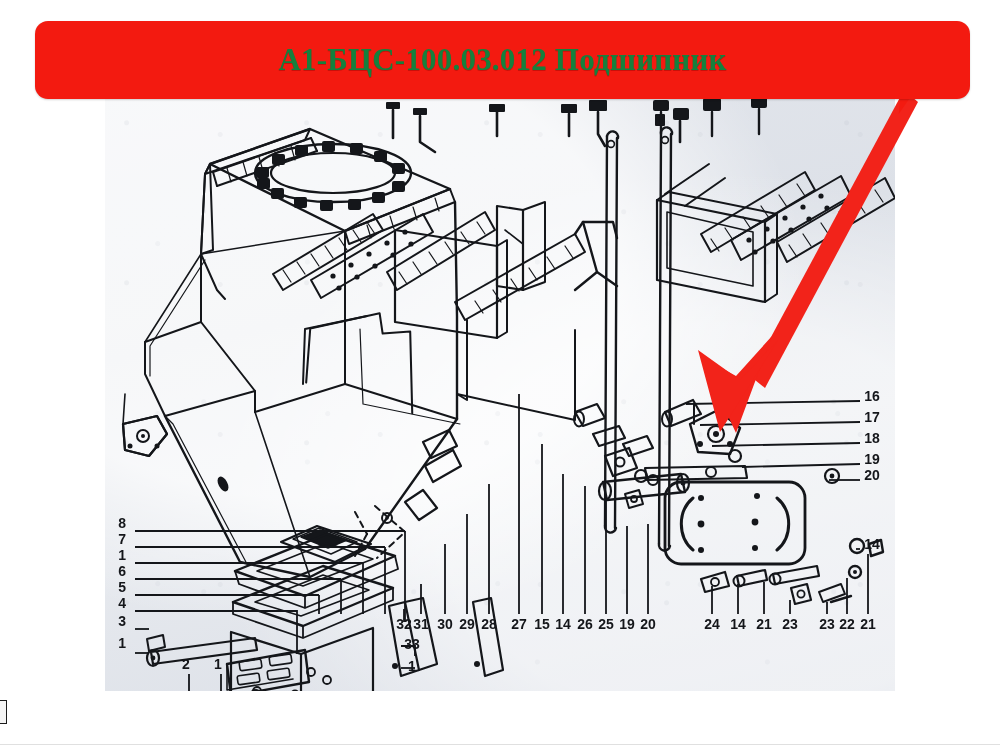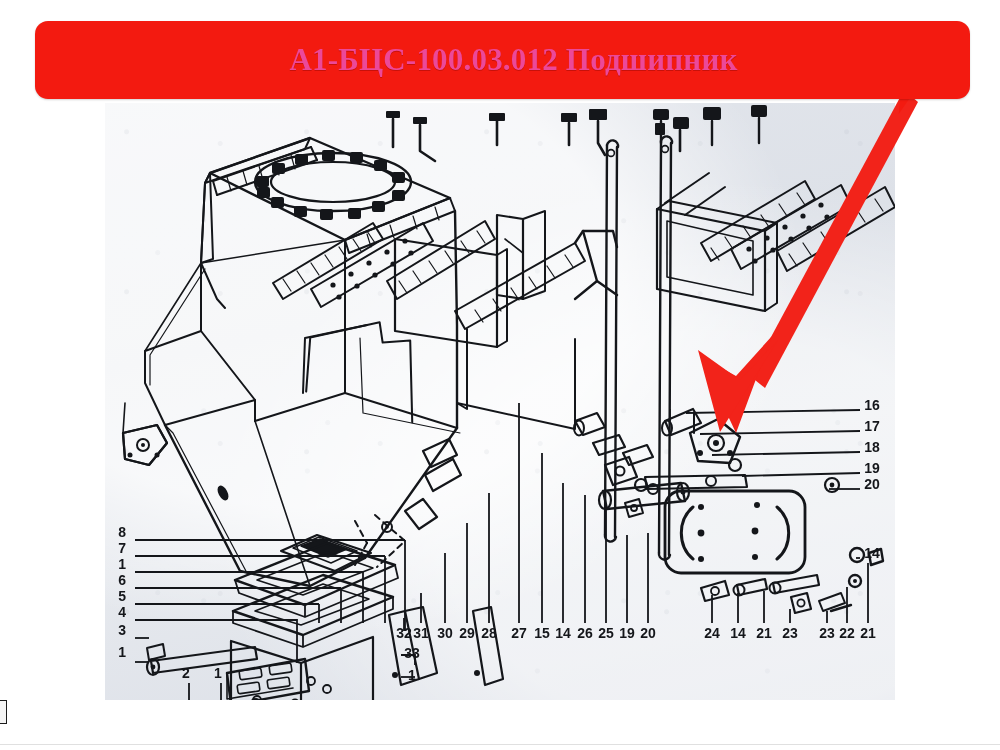--- a/index.html
+++ b/index.html
@@ -2,21 +2,21 @@
 <html><head>
 <meta charset="utf-8">
 <style>
   html,body{margin:0;padding:0;background:#ffffff;}
   body{width:1000px;height:750px;overflow:hidden;font-family:"Liberation Serif",serif;position:relative;}
 
   #page{position:absolute;inset:0;background:#ffffff;}
 
   
   #scan-sheet{
-    position:absolute;left:105px;top:103px;width:790px;height:597px;
+    position:absolute;left:105px;top:94px;width:790px;height:597px;
     background:
       radial-gradient(ellipse at 25% 30%, rgba(255,255,255,.75) 0 38%, rgba(0,0,0,0) 60%),
       radial-gradient(ellipse at 78% 72%, rgba(255,255,255,.55) 0 32%, rgba(0,0,0,0) 58%),
       linear-gradient(168deg,#e3e6ec 0%,#dde1e8 35%,#e6e9ee 62%,#dadee6 100%);
     overflow:hidden;
   }
   #scan-noise{position:absolute;inset:0;opacity:.5;
     background-image:
       radial-gradient(circle at 12% 18%, rgba(160,168,180,.22) 0 2px, transparent 3px),
       radial-gradient(circle at 47% 62%, rgba(160,168,180,.18) 0 2px, transparent 3px),
@@ -33,24 +33,23 @@
     box-shadow:0 1px 2px rgba(0,0,0,.18);
   }
   #title-tail{
     position:absolute;left:900px;top:90px;width:0;height:0;
     border-left:14px solid #f31a10;border-bottom:24px solid transparent;
     transform:skewX(-6deg);
   }
   #title-text{
     position:absolute;left:35px;top:21px;width:935px;height:78px;
     display:flex;align-items:center;justify-content:center;
-    color:#ec4899;font-family:"Liberation Serif",serif;font-weight:bold;
+    color:#15803d;font-family:"Liberation Serif",serif;font-weight:bold;
     font-size:31px;letter-spacing:.2px;white-space:nowrap;
     text-shadow:0 1px 0 rgba(120,0,0,.35);
-    margin-left:11px;
   }
 
   
   #red-arrow{position:absolute;left:690px;top:88px;width:260px;height:360px;pointer-events:none;}
 
   
   #edge-mark{position:absolute;left:0px;top:700px;width:6px;height:22px;
     border:1.5px solid #1b1b1b;border-left:none;background:#f4f4f4;}
   #bottom-rule{position:absolute;left:0;top:744px;width:1000px;height:1px;background:#e0e0e0;}
 

